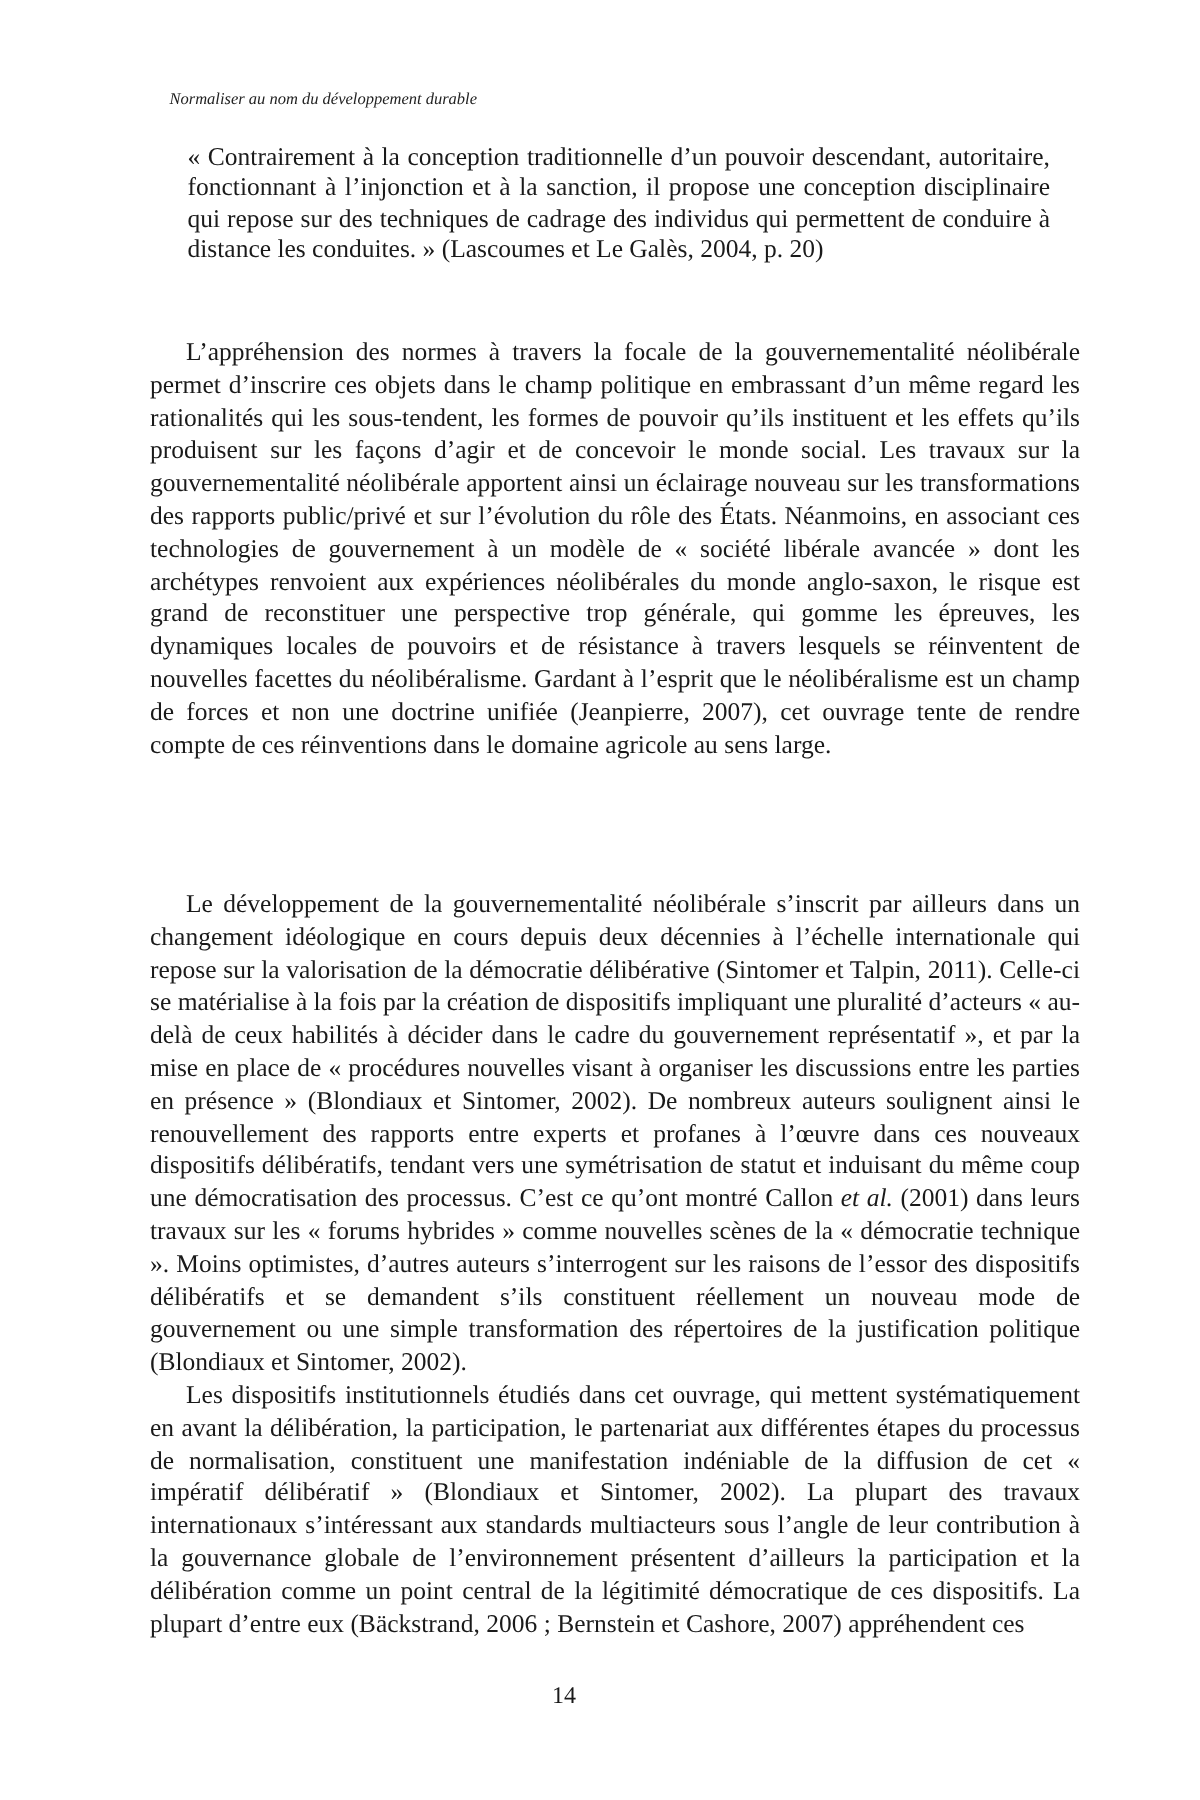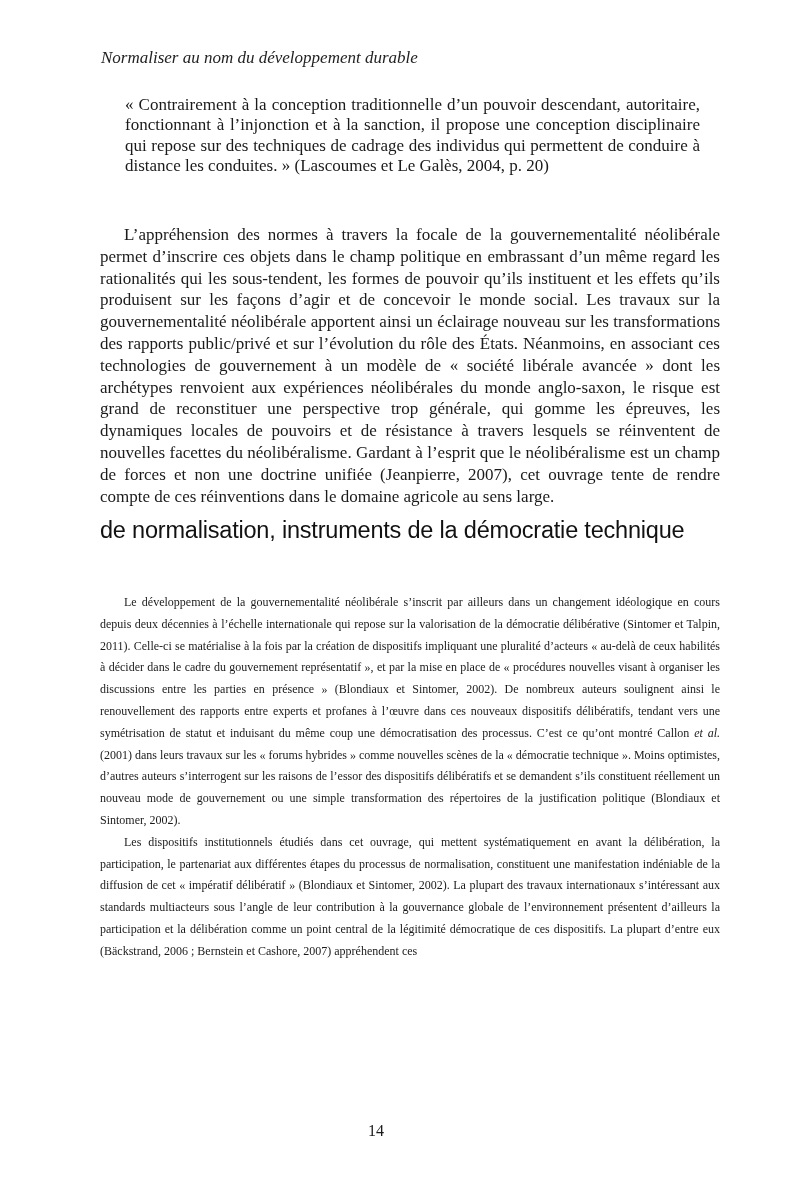--- a/index.html
+++ b/index.html
@@ -13,23 +13,23 @@
       position: relative;
       overflow: hidden;
       color: #1a1a1a;
       font-family: "Liberation Serif", "DejaVu Serif", serif;
     }
     .running-header {
       position: absolute;
       left: 101px;
       top: 48px;
       font-style: italic;
-      font-size: 17px;
+      font-size: 11px;
       color: #222;
-      margin: 0;
+      margin: 12px;
     }
     .blockquote {
       position: absolute;
       left: 125px;
       top: 95px;
       width: 575px;
       font-size: 17px;
       line-height: 20.3px;
       text-align: justify;
       margin: 0;
@@ -64,21 +64,21 @@
     }
     .section-heading span {
       display: block;
       white-space: nowrap;
     }
     .section-2 {
       position: absolute;
       left: 100px;
       top: 592px;
       width: 620px;
-      font-size: 12px;
+      font-size: 17px;
       line-height: 21.8px;
       text-align: justify;
     }
     .page-number {
       position: absolute;
       left: 0;
       width: 752px;
       top: 1122px;
       text-align: center;
       font-size: 16px;
@@ -91,21 +91,20 @@
 
 <p class="running-header">Normaliser au nom du développement durable</p>
 
 <p class="blockquote">« Contrairement à la conception traditionnelle d’un pouvoir descendant, autoritaire, fonctionnant à l’injonction et à la sanction, il propose une conception disciplinaire qui repose sur des techniques de cadrage des individus qui permettent de conduire à distance les conduites. » (Lascoumes et Le Galès, 2004, p. 20)</p>
 
 <div class="section-1">
   <p>L’appréhension des normes à travers la focale de la gouvernementalité néolibérale permet d’inscrire ces objets dans le champ politique en embrassant d’un même regard les rationalités qui les sous-tendent, les formes de pouvoir qu’ils instituent et les effets qu’ils produisent sur les façons d’agir et de concevoir le monde social. Les travaux sur la gouvernementalité néolibérale apportent ainsi un éclairage nouveau sur les trans­formations des rapports public/privé et sur l’évolution du rôle des États. Néanmoins, en associant ces technologies de gouvernement à un modèle de « société libérale avancée » dont les archétypes renvoient aux expériences néolibérales du monde anglo-saxon, le risque est grand de reconstituer une perspective trop générale, qui gomme les épreuves, les dynamiques locales de pouvoirs et de résistance à travers lesquels se réinventent de nouvelles facettes du néolibéralisme. Gardant à l’esprit que le néoli­béralisme est un champ de forces et non une doctrine unifiée (Jeanpierre, 2007), cet ouvrage tente de rendre compte de ces réinventions dans le domaine agricole au sens large.</p>
 </div>
 
 <h2 class="section-heading">
-  <span>de normalisation, instruments de la démocratie technique</span>
 </h2>
 
 <div class="section-2">
   <p><span>Le développement de la gouvernementalité néolibérale s’inscrit par ailleurs dans un changement idéologique en cours depuis deux décennies à l’échelle internationale qui repose sur la valorisation de la démocratie délibérative (Sintomer et Talpin, 2011). Celle-ci se matérialise à la fois par la création de dispositifs impliquant une pluralité d’acteurs « au-delà de ceux habilités à décider dans le cadre du gouvernement représen­tatif », et par la mise en place de « procédures nouvelles visant à organiser les discussions entre les parties en présence » (Blondiaux et Sintomer, 2002). De nombreux auteurs soulignent ainsi le renouvellement des rapports entre experts et profanes à l’œuvre dans ces nouveaux dispositifs délibératifs, tendant vers une symétrisation de statut et indui­sant du même coup une démocratisation des processus. C’est ce qu’ont montré Callon </span><span class="it">et al.</span><span> (2001) dans leurs travaux sur les « forums hybrides » comme nouvelles scènes de la « démocratie technique ». Moins optimistes, d’autres auteurs s’interrogent sur les raisons de l’essor des dispositifs délibératifs et se demandent s’ils constituent réellement un nouveau mode de gouvernement ou une simple transformation des répertoires de la justification politique (Blondiaux et Sintomer, 2002).</span></p>
   <p>Les dispositifs institutionnels étudiés dans cet ouvrage, qui mettent systématique­ment en avant la délibération, la participation, le partenariat aux différentes étapes du processus de normalisation, constituent une manifestation indéniable de la diffusion de cet « impératif délibératif » (Blondiaux et Sintomer, 2002). La plupart des travaux internationaux s’intéressant aux standards multiacteurs sous l’angle de leur contribution à la gouvernance globale de l’environnement présentent d’ailleurs la participation et la délibération comme un point central de la légitimité démocratique de ces dispositifs. La plupart d’entre eux (Bäckstrand, 2006 ; Bernstein et Cashore, 2007) appréhendent ces</p>
 </div>
 
 <p class="page-number">14</p>
 
 </body></html>

